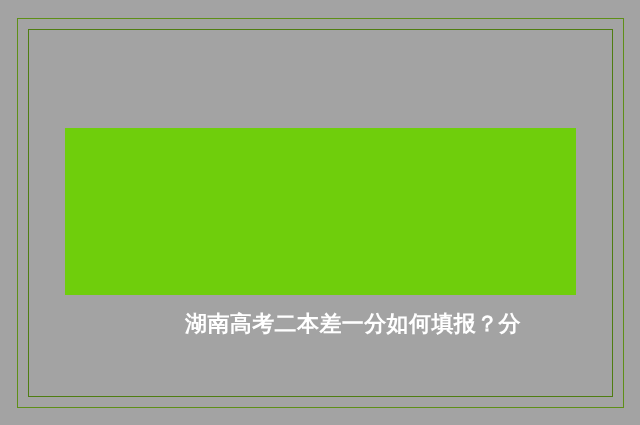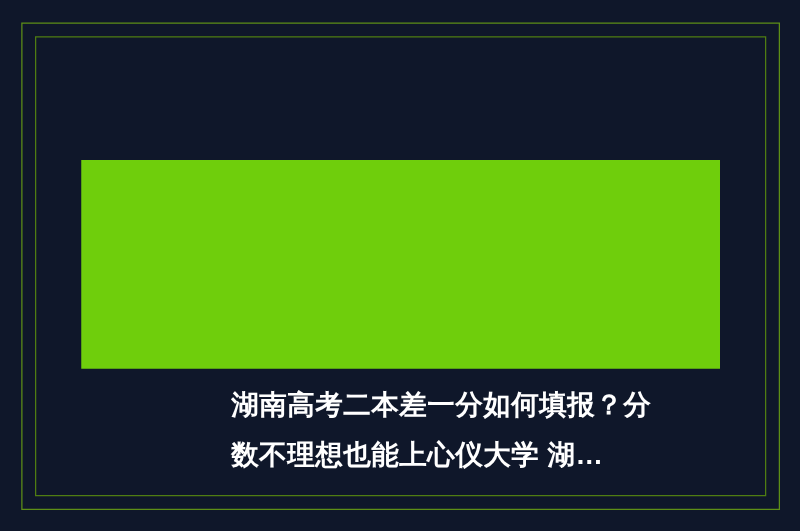--- a/index.html
+++ b/index.html
@@ -10,21 +10,21 @@
     width: 640px;
     height: 425px;
     overflow: hidden;
     font-family: "Liberation Sans", "DejaVu Sans", sans-serif;
   }
 
   #stage {
     position: relative;
     width: 640px;
     height: 425px;
-    background: #0f172a;
+    background: #a3a3a3;
     box-sizing: border-box;
   }
 
   
   .frame-outer {
     position: absolute;
     left: 17px;
     top: 18px;
     right: 16px;
     bottom: 17px;
@@ -73,17 +73,16 @@
 <body>
 
 <div id="stage">
 
   <div class="frame-outer"></div>
   <div class="frame-inner"></div>
 
   <div class="banner">
     <div class="headline">
       <span class="headline-line">湖南高考二本差一分如何填报？分</span>
-      <span class="headline-line">数不理想也能上心仪大学 湖…</span>
     </div>
   </div>
 
 </div>
 
 </body></html>

